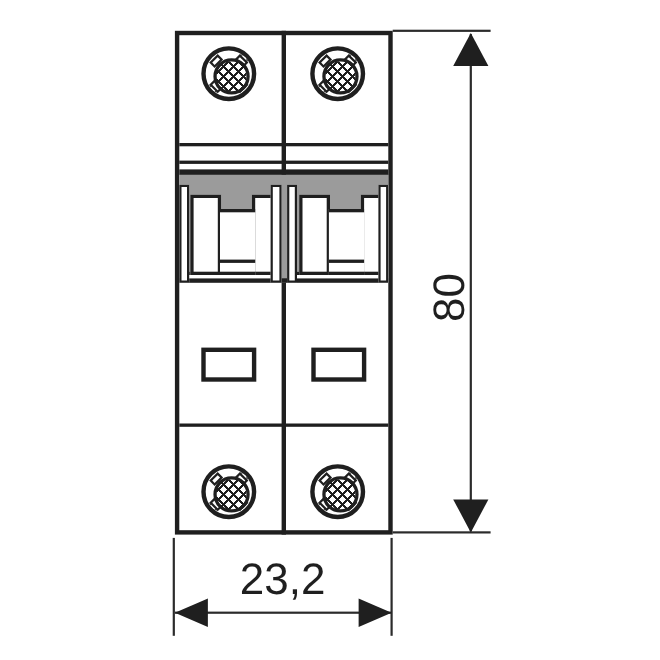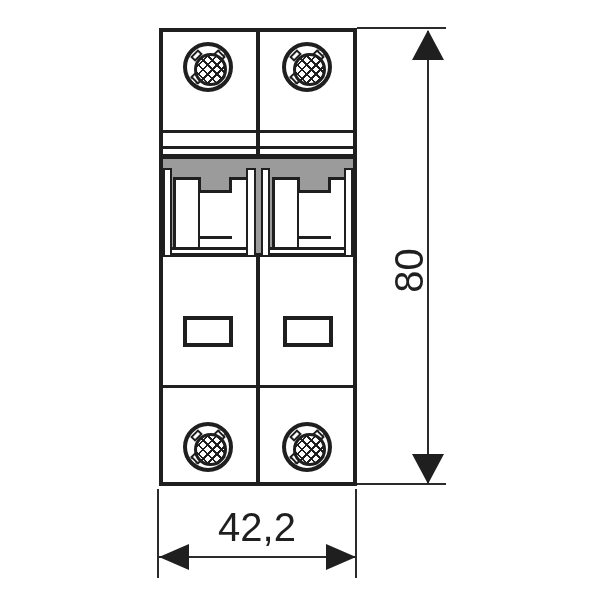--- a/index.html
+++ b/index.html
@@ -141,15 +141,15 @@
   <div class="abs dimline vdim"></div>
   <div class="abs tri arrow-up"></div>
   <div class="abs tri arrow-down"></div>
   <div class="abs dim-label label-h">80</div>
 
   <div class="abs dimline ext-bl"></div>
   <div class="abs dimline ext-br"></div>
   <div class="abs dimline hdim"></div>
   <div class="abs tri arrow-left"></div>
   <div class="abs tri arrow-right"></div>
-  <div class="abs dim-label label-w">42,2</div>
+  <div class="abs dim-label label-w">23,2</div>
 
 </div>
 
 </body></html>

